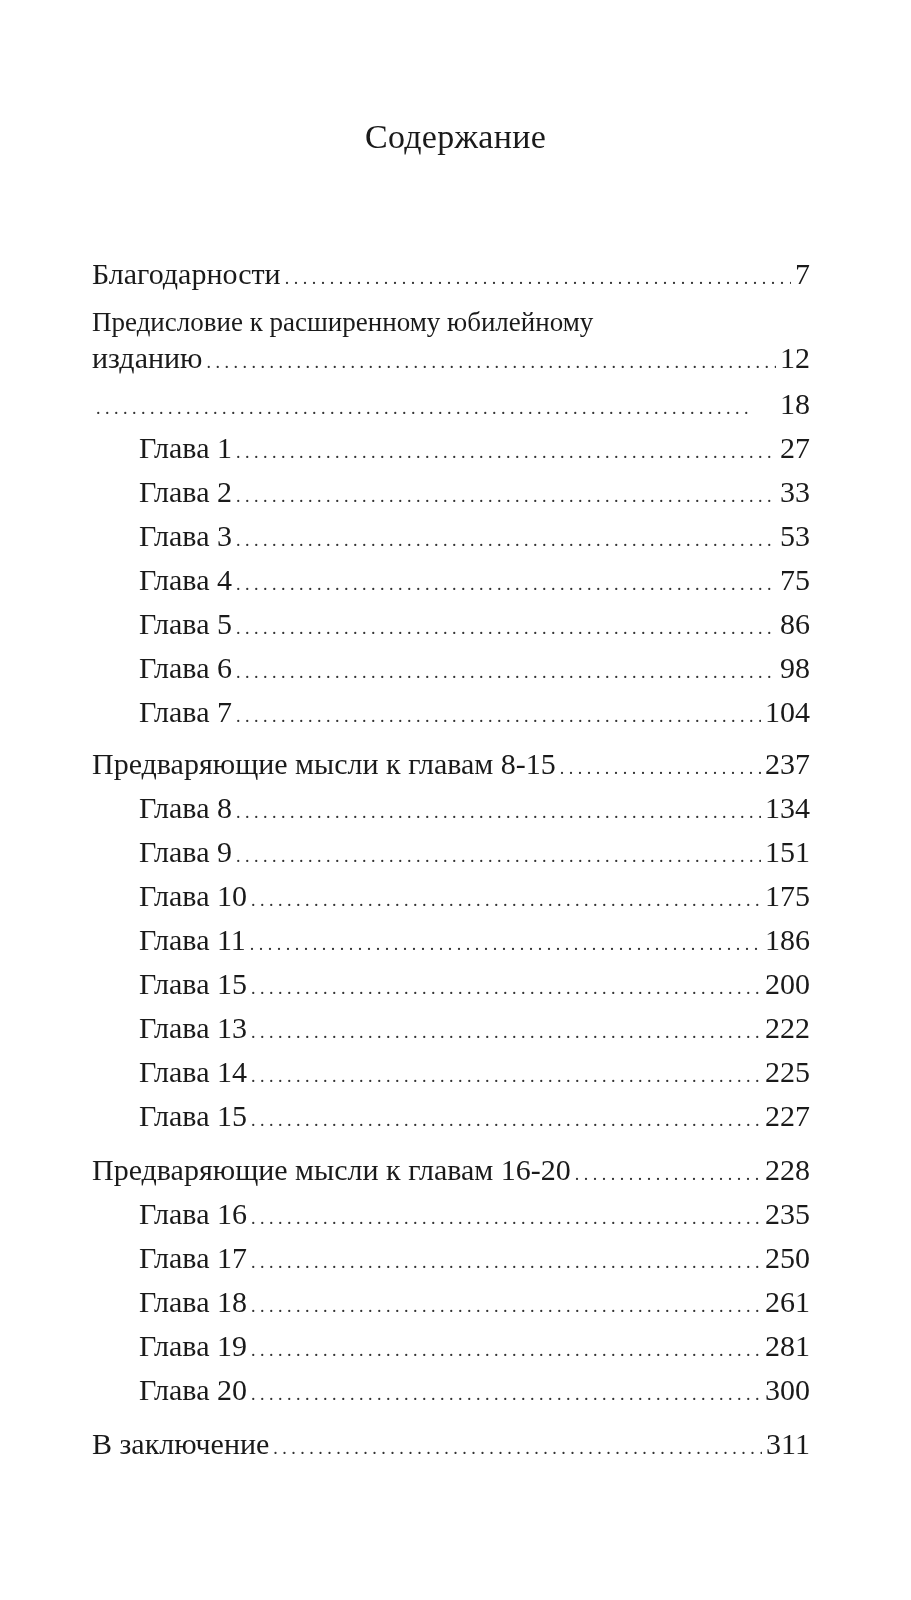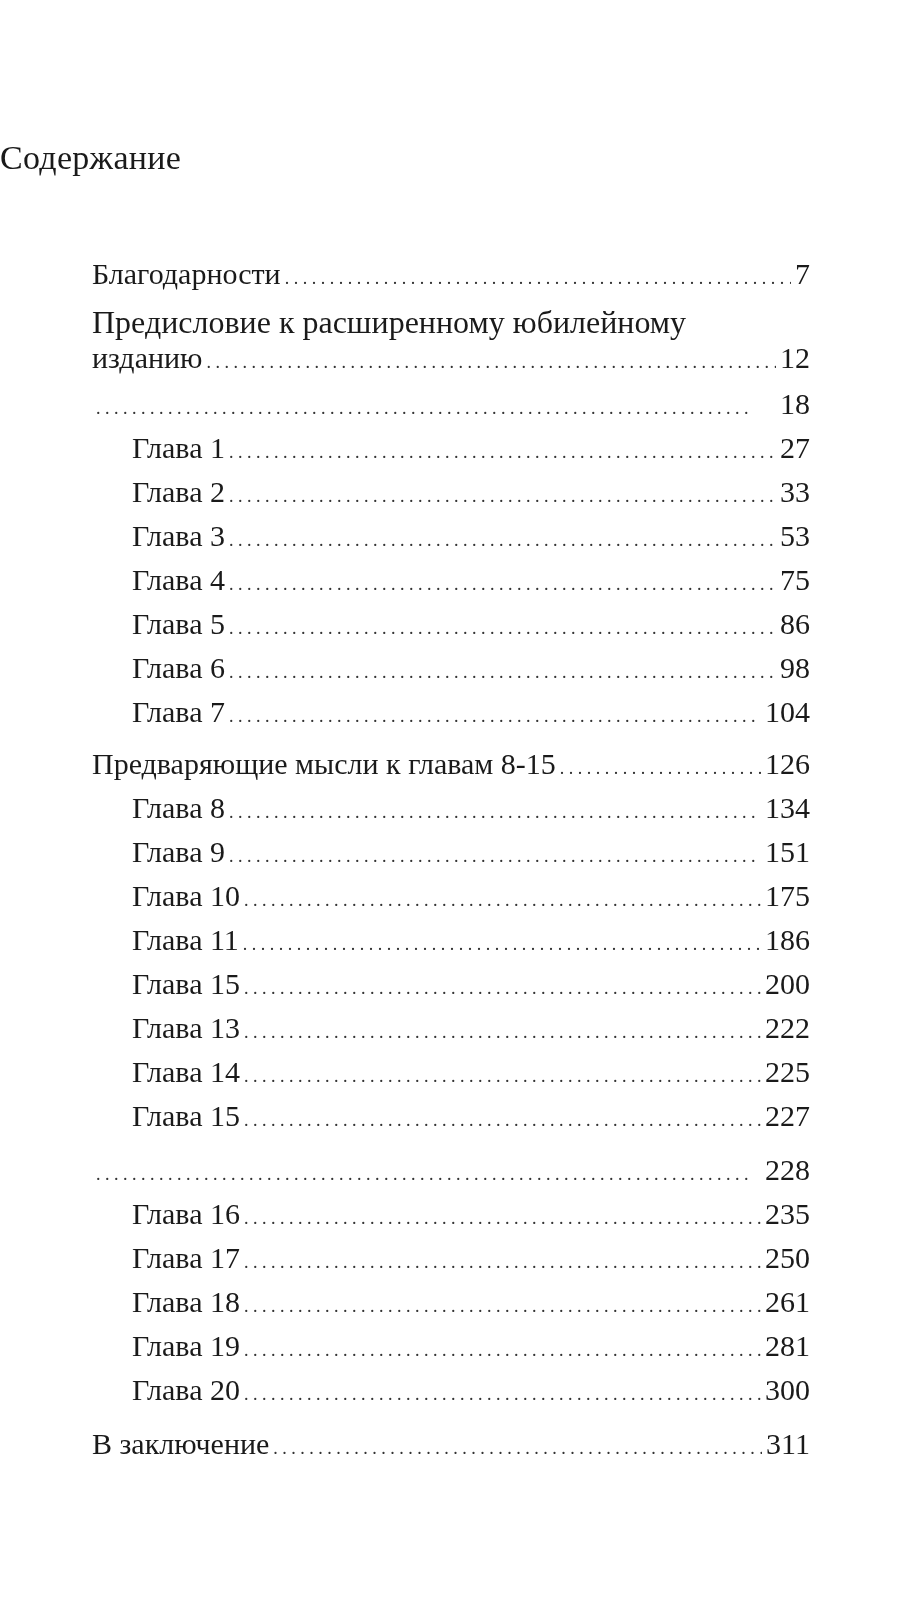--- a/index.html
+++ b/index.html
@@ -4,42 +4,42 @@
   <style>
     html, body { margin: 0; padding: 0; background: #ffffff; }
     body {
       width: 911px; height: 1600px; position: relative; overflow: hidden;
       font-family: "Liberation Serif", "DejaVu Serif", serif;
       color: #1a1a1a;
     }
     .page { position: absolute; left: 0; top: 0; width: 911px; height: 1600px; }
     .title {
       position: absolute; top: 118px; left: 0; width: 911px;
-      text-align: left; font-size: 34px; letter-spacing: 0.3px; margin-top: 21px;
+      text-align: center; font-size: 34px; letter-spacing: 0.3px;
     }
     .toc { position: absolute; left: 92px; width: 718px; top: 258px; }
     .row {
       position: absolute; left: 0; right: 0;
       display: flex; align-items: baseline;
       font-size: 30px; line-height: 32px; height: 32px;
     }
-    .row.sub { left: 40px; }
+    .row.sub { left: 47px; }
     .row .label { white-space: nowrap; }
     .row .leader {
       flex: 1; overflow: hidden; white-space: nowrap;
       margin: 0 4px; letter-spacing: 7px; color: #333;
       font-size: 18px;
     }
     .row .leader::before {
       content: ". . . . . . . . . . . . . . . . . . . . . . . . . . . . . . . . . . . . . . . . . . . . . . . . . . . . . . . . . . . . . . . . . . . . . . . . .";
       letter-spacing: 0px;
     }
     .row .page-num { white-space: nowrap; text-align: right; min-width: 14px; }
     .multiline {
-      position: absolute; left: 0; right: 0; font-size: 32px; line-height: 32px;
+      position: absolute; left: 0; right: 0; font-size: 27px; line-height: 32px;
     }
   </style>
 </head>
 <body>
 
 <div class="page">
   <div class="title">Содержание</div>
 
   <div class="toc">
 
@@ -92,21 +92,21 @@
       </div>
     <div class="row sub" style="top:438px">
         <span class="label">Глава 7</span>
         <span class="leader"></span>
         <span class="page-num">104</span>
       </div>
 
     <div class="row" style="top:490px">
       <span class="label">Предваряющие мысли к главам 8-15</span>
       <span class="leader"></span>
-      <span class="page-num">126</span>
+      <span class="page-num">237</span>
     </div>
     <div class="row sub" style="top:534px">
         <span class="label">Глава 8</span>
         <span class="leader"></span>
         <span class="page-num">134</span>
       </div>
     <div class="row sub" style="top:578px">
         <span class="label">Глава 9</span>
         <span class="leader"></span>
         <span class="page-num">151</span>
@@ -136,20 +136,21 @@
         <span class="leader"></span>
         <span class="page-num">225</span>
       </div>
     <div class="row sub" style="top:842px">
         <span class="label">Глава 15</span>
         <span class="leader"></span>
         <span class="page-num">227</span>
       </div>
 
     <div class="row" style="top:896px">
+      <span class="label">Предваряющие мысли к главам 16-20</span>
       <span class="leader"></span>
       <span class="page-num">228</span>
     </div>
     <div class="row sub" style="top:940px">
         <span class="label">Глава 16</span>
         <span class="leader"></span>
         <span class="page-num">235</span>
       </div>
     <div class="row sub" style="top:984px">
         <span class="label">Глава 17</span>

